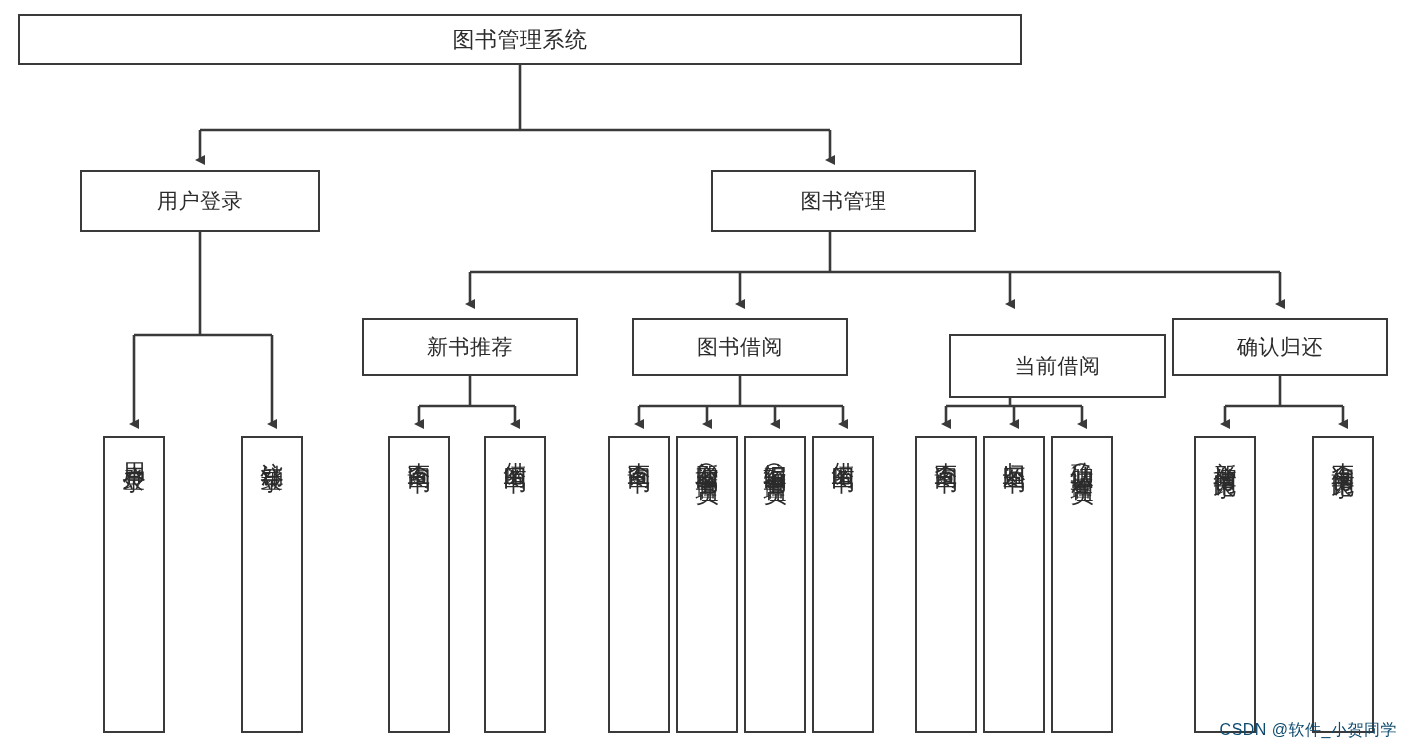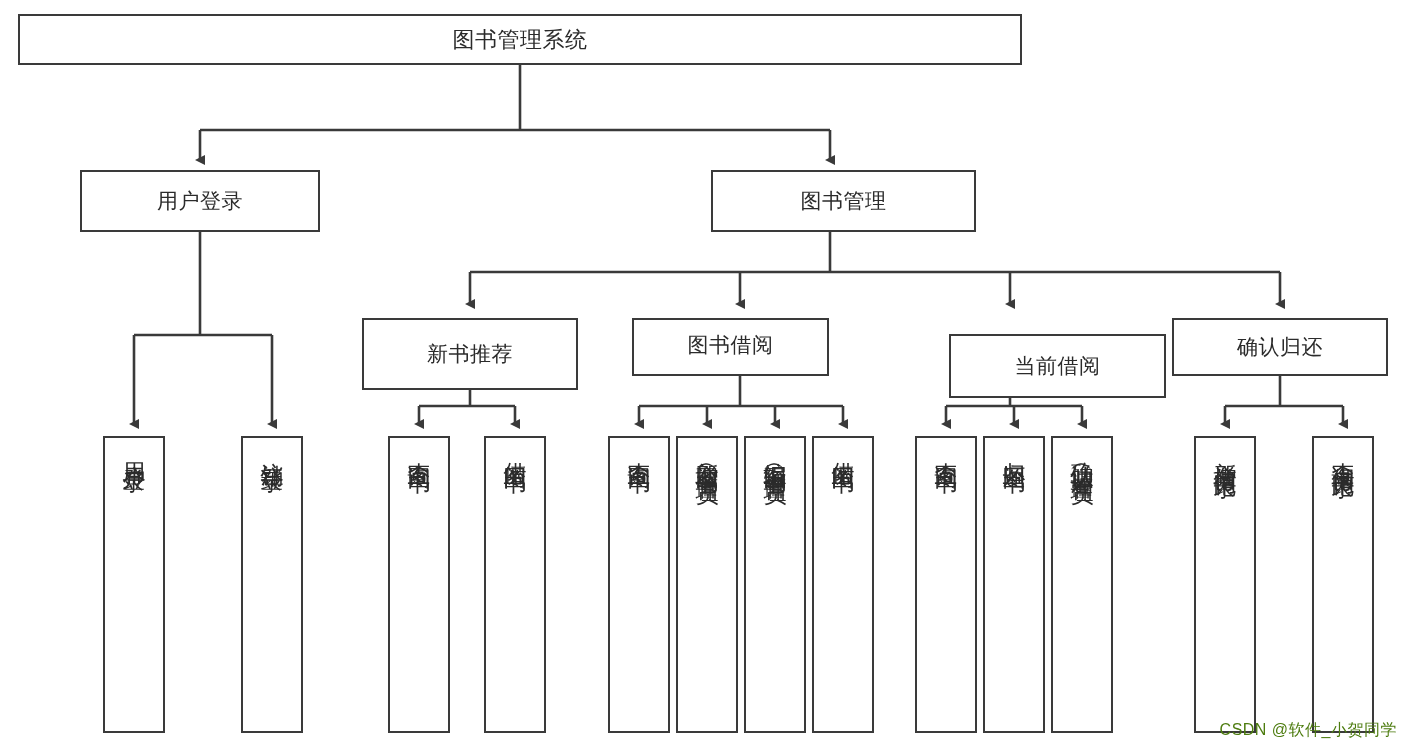--- a/index.html
+++ b/index.html
@@ -61,21 +61,21 @@
     font-size: 23px;
     line-height: 1.0;
     letter-spacing: 3px;
     white-space: nowrap;
   }
   .watermark {
     position: absolute;
     right: 8px;
     bottom: 6px;
     font-size: 16px;
-    color: #4d7c0f;
+    color: #0c4a6e;
     letter-spacing: 0.5px;
     white-space: nowrap;
     font-family: "Liberation Sans", "DejaVu Sans", sans-serif;
   }
 </style>
 </head>
 <body>
 
 <div id="canvas">
 
@@ -133,24 +133,24 @@
     <span class="label">图书管理系统</span>
   </div>
 
   <div class="node horiz" style="left:80px; top:170px; width:240px; height:62px;">
     <span class="label">用户登录</span>
   </div>
   <div class="node horiz" style="left:711px; top:170px; width:265px; height:62px;">
     <span class="label">图书管理</span>
   </div>
 
-  <div class="node horiz" style="left:362px; top:318px; width:216px; height:72px;">
+  <div class="node horiz" style="left:362px; top:318px; width:216px; height:58px;">
     <span class="label">新书推荐</span>
   </div>
-  <div class="node horiz" style="left:632px; top:318px; width:197px; height:58px;font-family:Liberation Mono, monospace;">
+  <div class="node horiz" style="left:632px; top:318px; width:216px; height:58px;">
     <span class="label">图书借阅</span>
   </div>
   <div class="node horiz" style="left:901px; top:334px; width:217px; height:64px;margin-left:48px;">
     <span class="label">当前借阅</span>
   </div>
   <div class="node horiz" style="left:1172px; top:318px; width:216px; height:58px;">
     <span class="label">确认归还</span>
   </div>
 
   <div class="node vert" style="left:103px; top:436px; width:62px; height:297px;">

